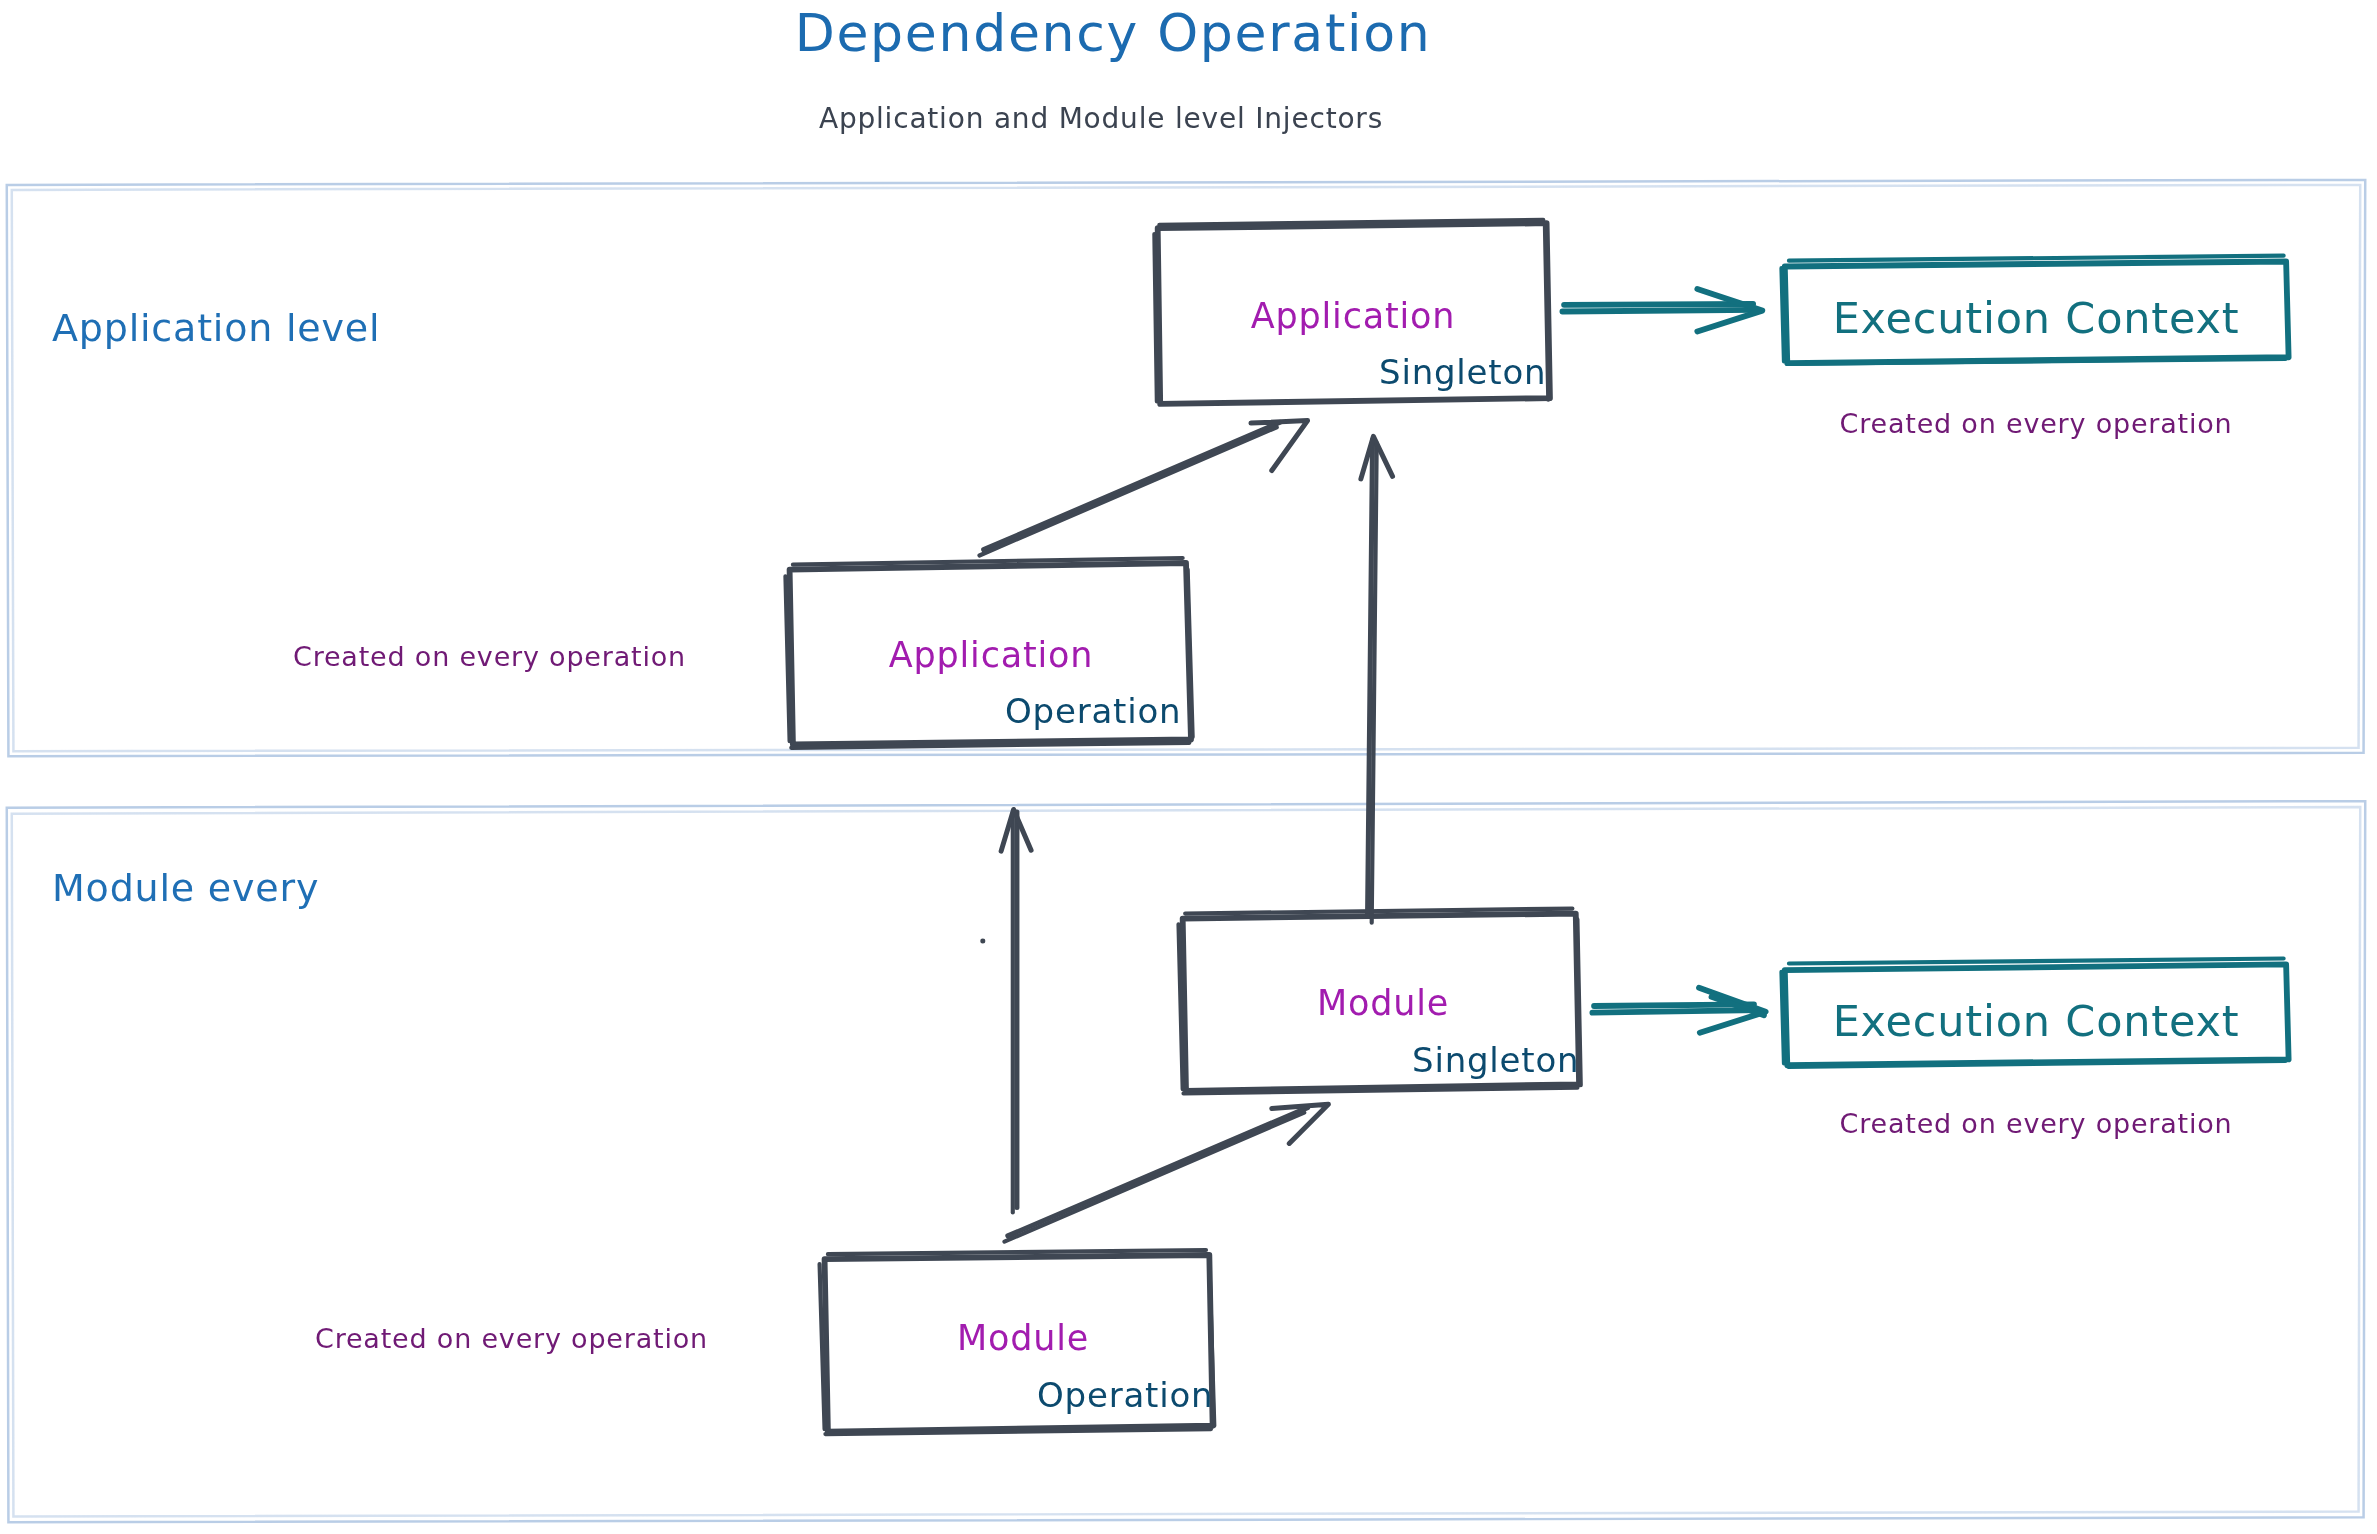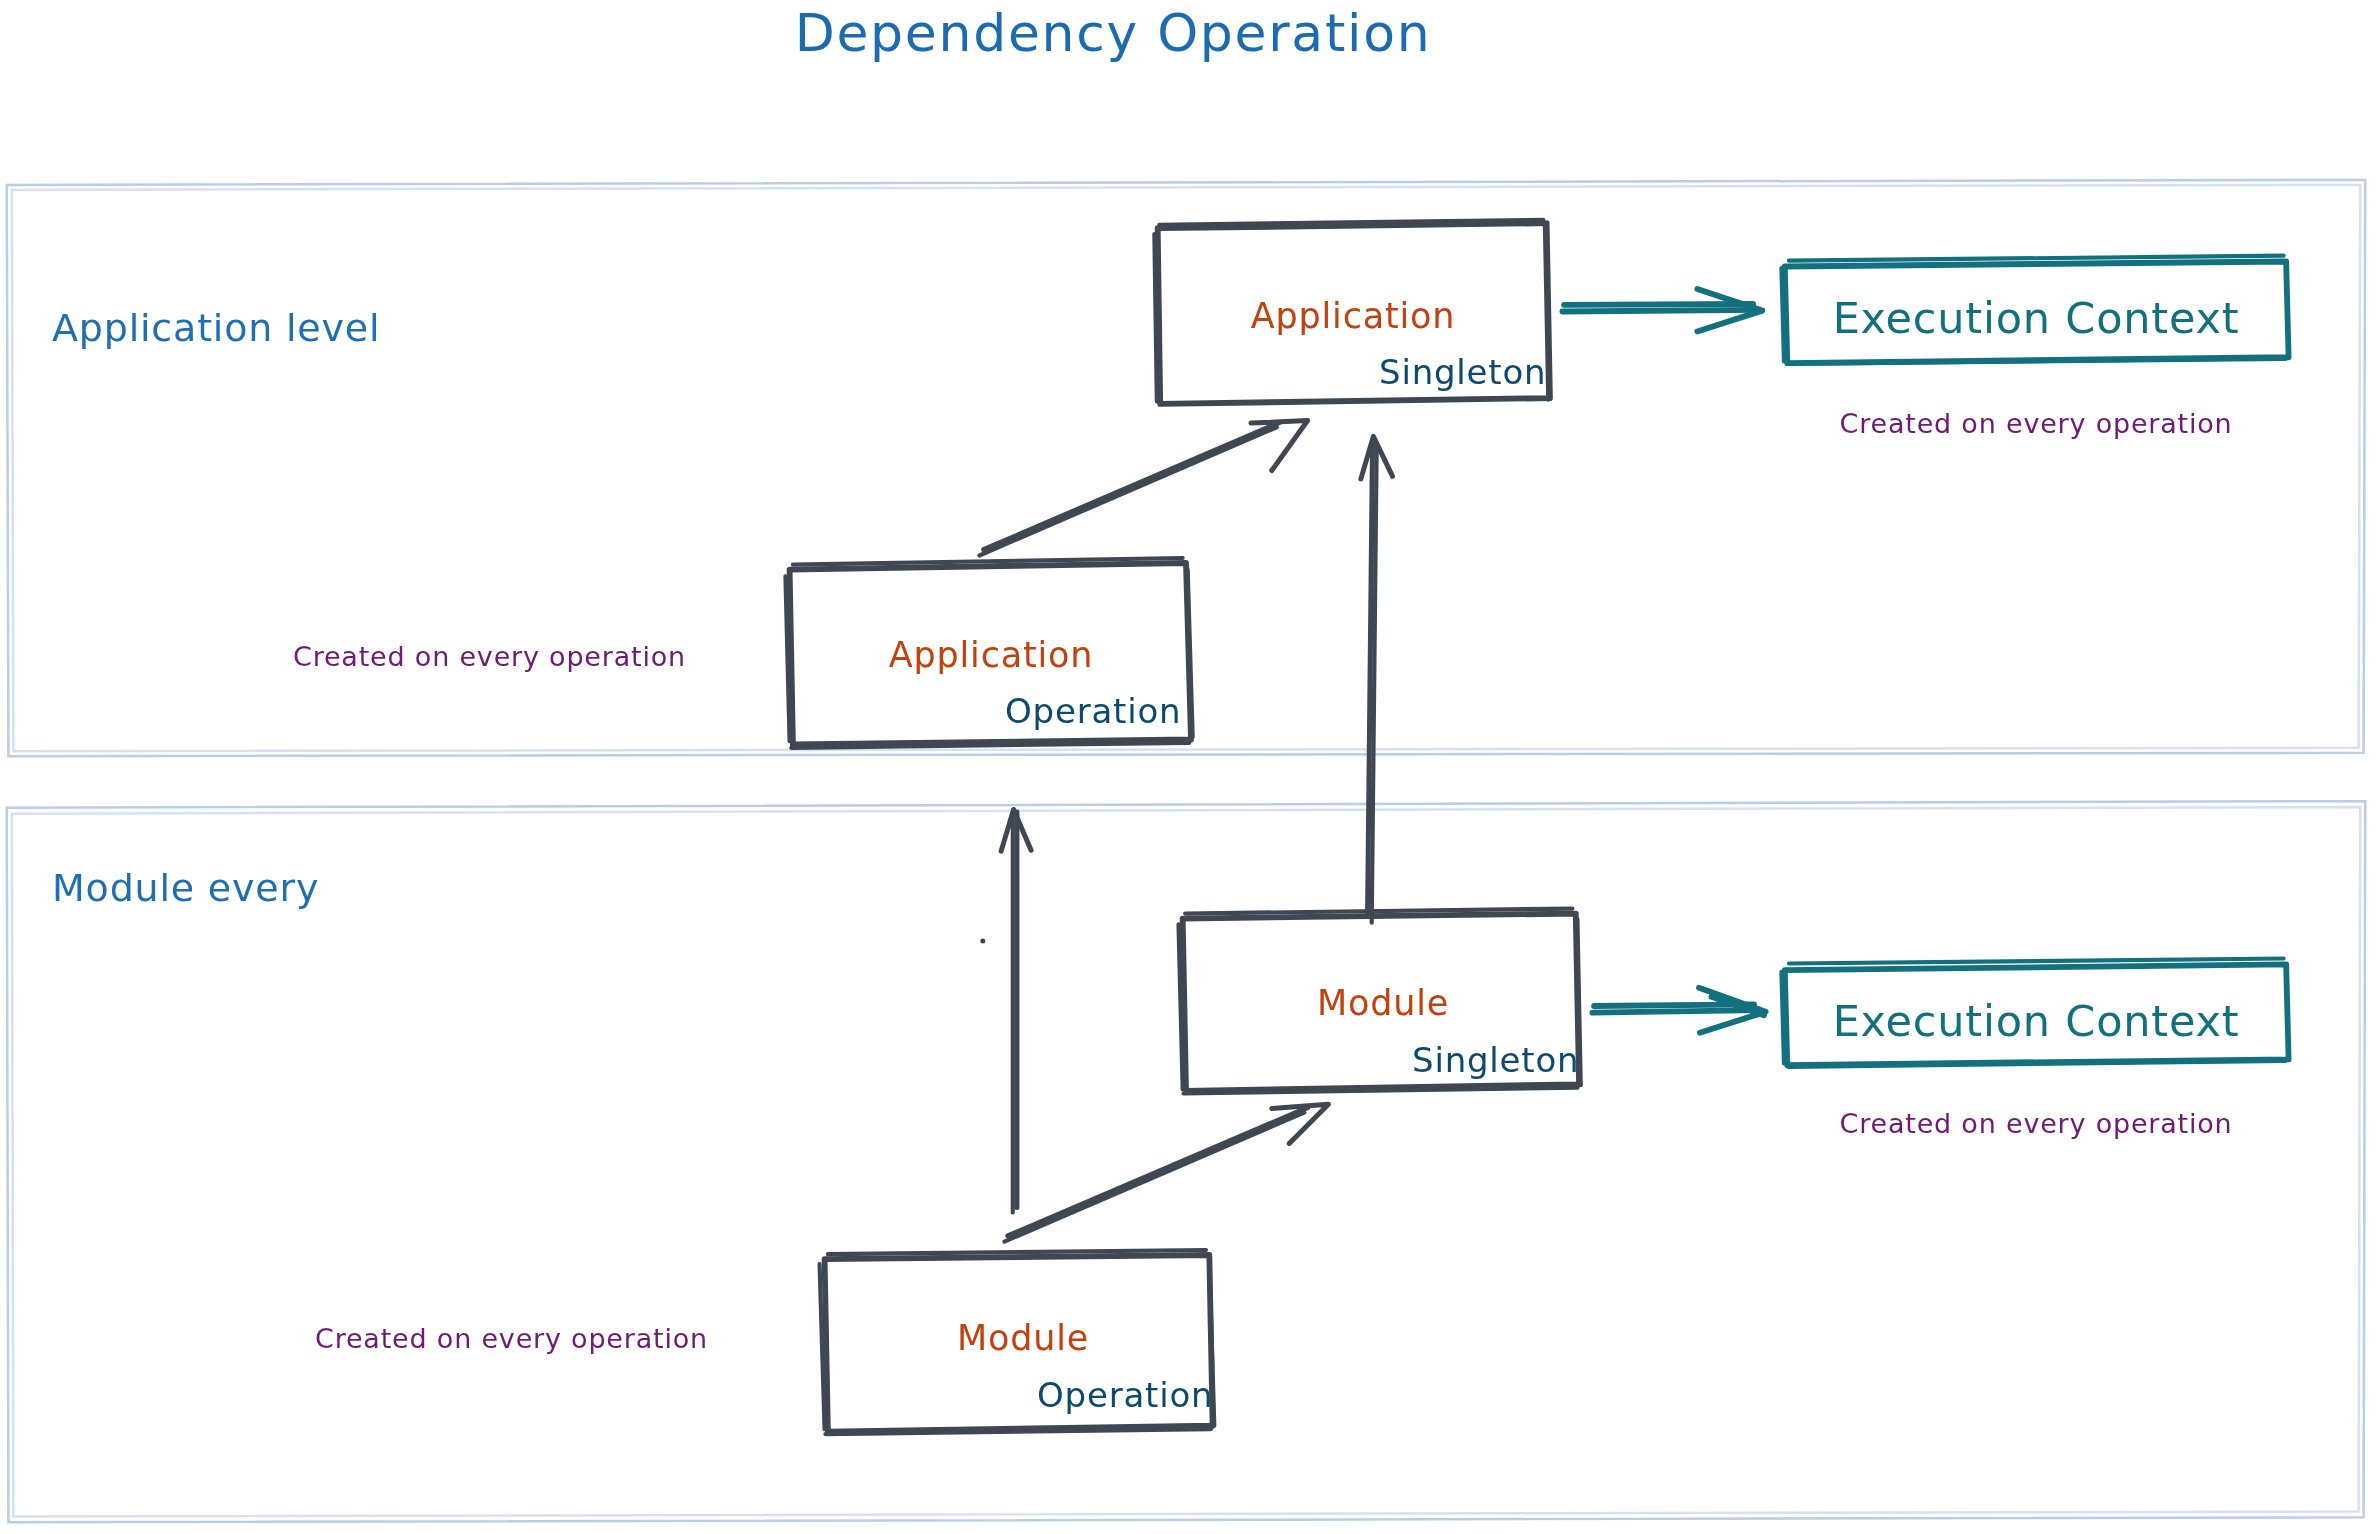--- a/index.html
+++ b/index.html
@@ -42,21 +42,21 @@
     color: #3b4350;
     letter-spacing: 0.8px;
   }
   .level-label {
     font-size: 38px;
     color: #1f6fb5;
     letter-spacing: 0.8px;
   }
   .box-title {
     font-size: 35px;
-    color: #c2410c;
+    color: #a21caf;
     letter-spacing: 0.8px;
   }
   .box-sub {
     font-size: 34px;
     color: #0c4a6e;
     letter-spacing: 0.8px;
   }
   .note {
     font-size: 27px;
     color: #701a75;
@@ -178,20 +178,21 @@
       <path class="tealedge" d="M 1912 1216 L 2112 1213"></path>
       <path class="tealedge" d="M 1914 1208 L 2106 1206" stroke-width="4"></path>
       <path class="tealedge" d="M 2040 1186 L 2120 1215 L 2041 1240"></path>
       <path class="tealedge" d="M 2055 1197 L 2118 1219" stroke-width="4"></path>
     </g>
 
   </svg>
 
   <div class="txt title ctr" style="left:1113px; top:3.3px;">Dependency Operation</div>
 
+  <div class="txt subtitle ctr" style="left:1101px; top:102px;">Application and Module level Injectors</div>
 
   <div class="txt level-label" style="left:52px; top:262px;margin-top:44px;">Application level</div>
 
   <div class="txt box-title ctr" style="left:1353px; top:296px;">Application</div>
   <div class="txt box-sub" style="left:1379px; top:352px;">Singleton</div>
 
   <div class="txt ec-label ctr" style="left:2036px; top:293px;">Execution Context</div>
   <div class="txt note ctr" style="left:2036px; top:408px;">Created on every operation</div>
 
   <div class="txt box-title ctr" style="left:991px; top:635px;">Application</div>

